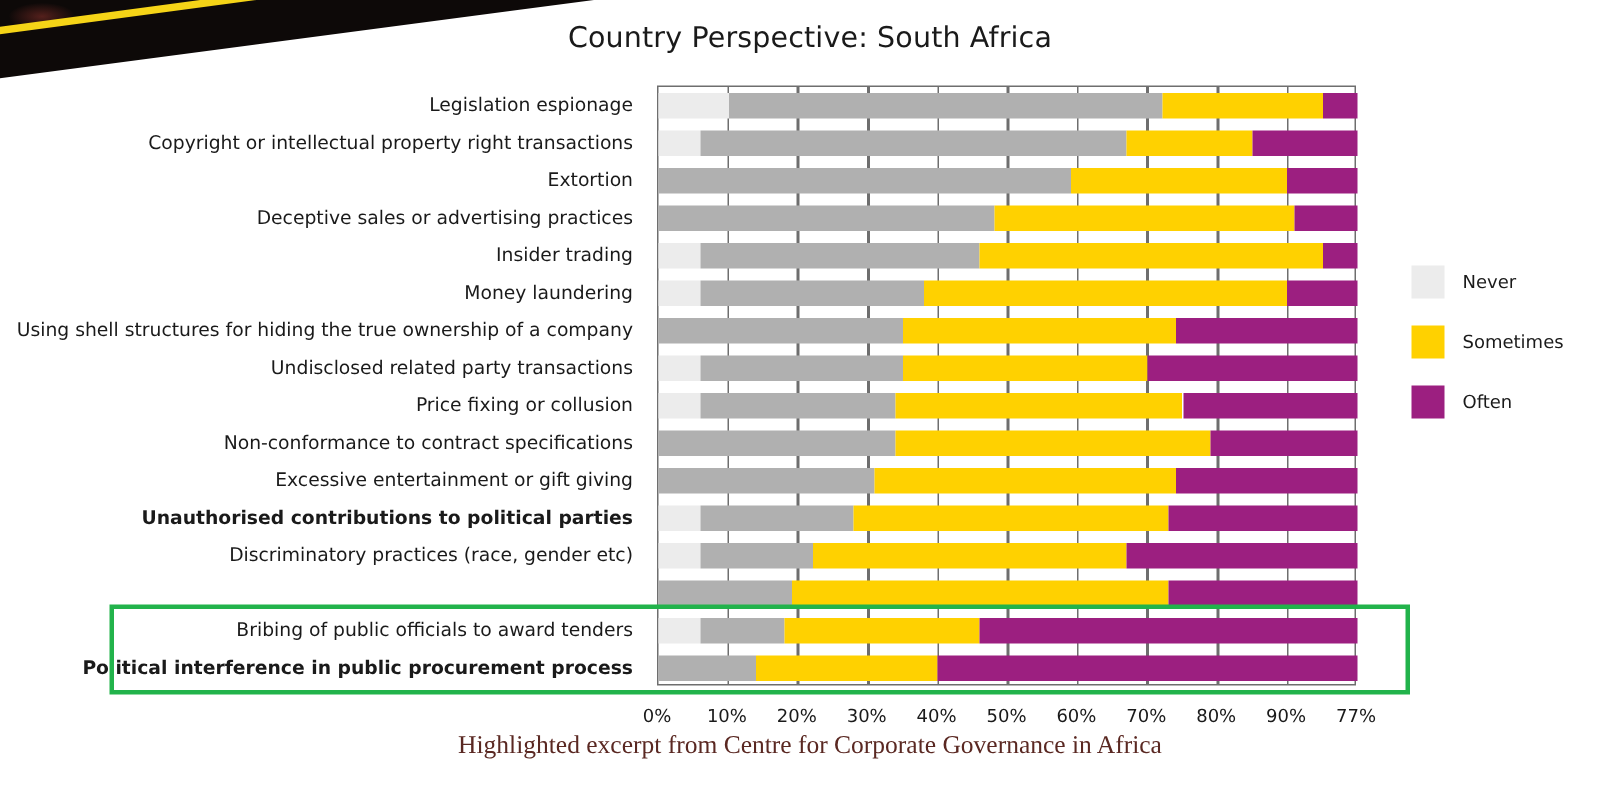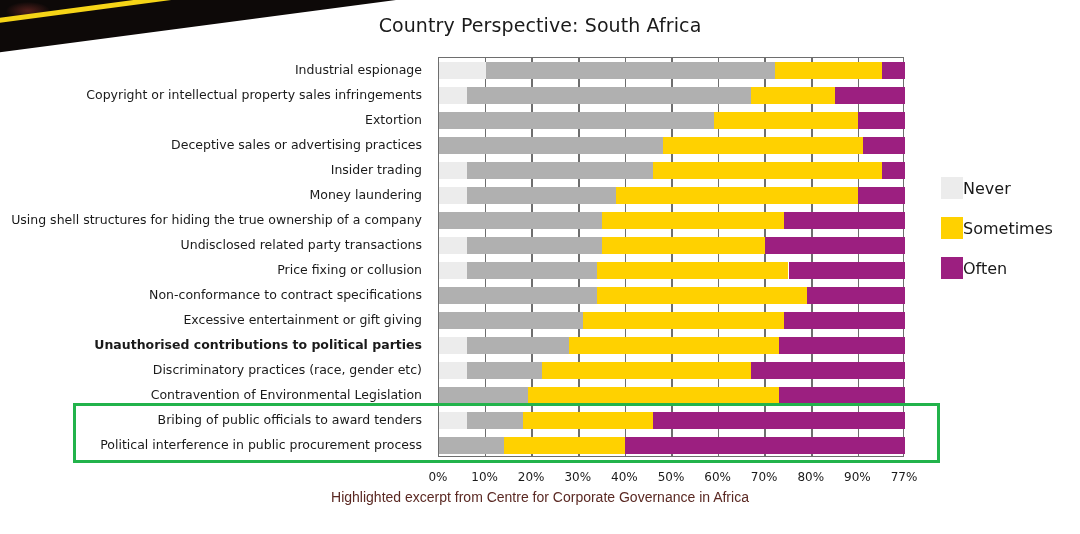--- a/index.html
+++ b/index.html
@@ -64,61 +64,60 @@
   
   #highlight{
     position:absolute;left:73px;top:403px;width:867px;height:60px;
     border:3px solid #22b34b;box-sizing:border-box;background:transparent;
   }
 
   
   #legend{position:absolute;left:941px;top:168px;width:135px;}
   .legend-item{display:flex;align-items:center;height:40px;}
   .legend-swatch{width:22px;height:22px;flex:0 0 auto;}
-  .legend-label{margin-left:0;font-size:16px;color:#1a1a1a;white-space:nowrap;}
+  .legend-label{margin-left:12px;font-size:12px;color:#1a1a1a;white-space:nowrap;}
 
   
   #footer{position:absolute;left:0;top:486px;width:1080px;text-align:center;}
   #footer-line1{
-    font-family:Liberation Sans, sans-serif;
-    font-size:14px;color:#5a2822;line-height:22px;
+    font-family:Liberation Serif, serif;
+    font-size:17px;color:#5a2822;line-height:22px;
   }
   #footer-line2{
     font-family:"Liberation Sans",sans-serif;
     font-size:16px;color:#5a2822;font-style:italic;font-weight:bold;line-height:22px;
   }
 </style>
 </head>
 <body>
 
 <div id="deco">
   <div class="black"></div>
   <div class="redglow"></div>
   <div class="yellow"></div>
 </div>
 
 <div id="chart-title">Country Perspective: South Africa</div>
 
 <div id="labels">
-    <div class="cat" style="top: 0px;">Industrial espionage</div>
-    <div class="cat" style="top: 25px;">Copyright or intellectual property sales infringements</div>
+    <div class="cat" style="top: 0px;">Legislation espionage</div>
+    <div class="cat" style="top: 25px;">Copyright or intellectual property right transactions</div>
     <div class="cat" style="top: 50px;">Extortion</div>
     <div class="cat" style="top: 75px;">Deceptive sales or advertising practices</div>
     <div class="cat" style="top: 100px;">Insider trading</div>
     <div class="cat" style="top: 125px;">Money laundering</div>
     <div class="cat" style="top: 150px;">Using shell structures for hiding the true ownership of a company</div>
     <div class="cat" style="top: 175px;">Undisclosed related party transactions</div>
     <div class="cat" style="top: 200px;">Price fixing or collusion</div>
     <div class="cat" style="top: 225px;">Non-conformance to contract specifications</div>
     <div class="cat" style="top: 250px;">Excessive entertainment or gift giving</div>
     <div class="cat" style="top: 275px; font-weight: bold;">Unauthorised contributions to political parties</div>
     <div class="cat" style="top: 300px;">Discriminatory practices (race, gender etc)</div>
-    <div class="cat" style="top: 325px;">Contravention of Environmental Legislation</div>
     <div class="cat" style="top: 350px;">Bribing of public officials to award tenders</div>
-    <div class="cat" style="top: 375px;">Political interference in public procurement process</div>
+    <div class="cat" style="top: 375px; font-weight: bold;">Political interference in public procurement process</div>
   </div>
 
 <div id="plot">
   <div id="gridlines">
       <div class="gl" style="left: 45.85px;"></div>
       <div class="gl" style="left: 92.45px;"></div>
       <div class="gl" style="left: 139.05px;"></div>
       <div class="gl" style="left: 185.65px;"></div>
       <div class="gl" style="left: 232.25px;"></div>
       <div class="gl" style="left: 278.85px;"></div>

